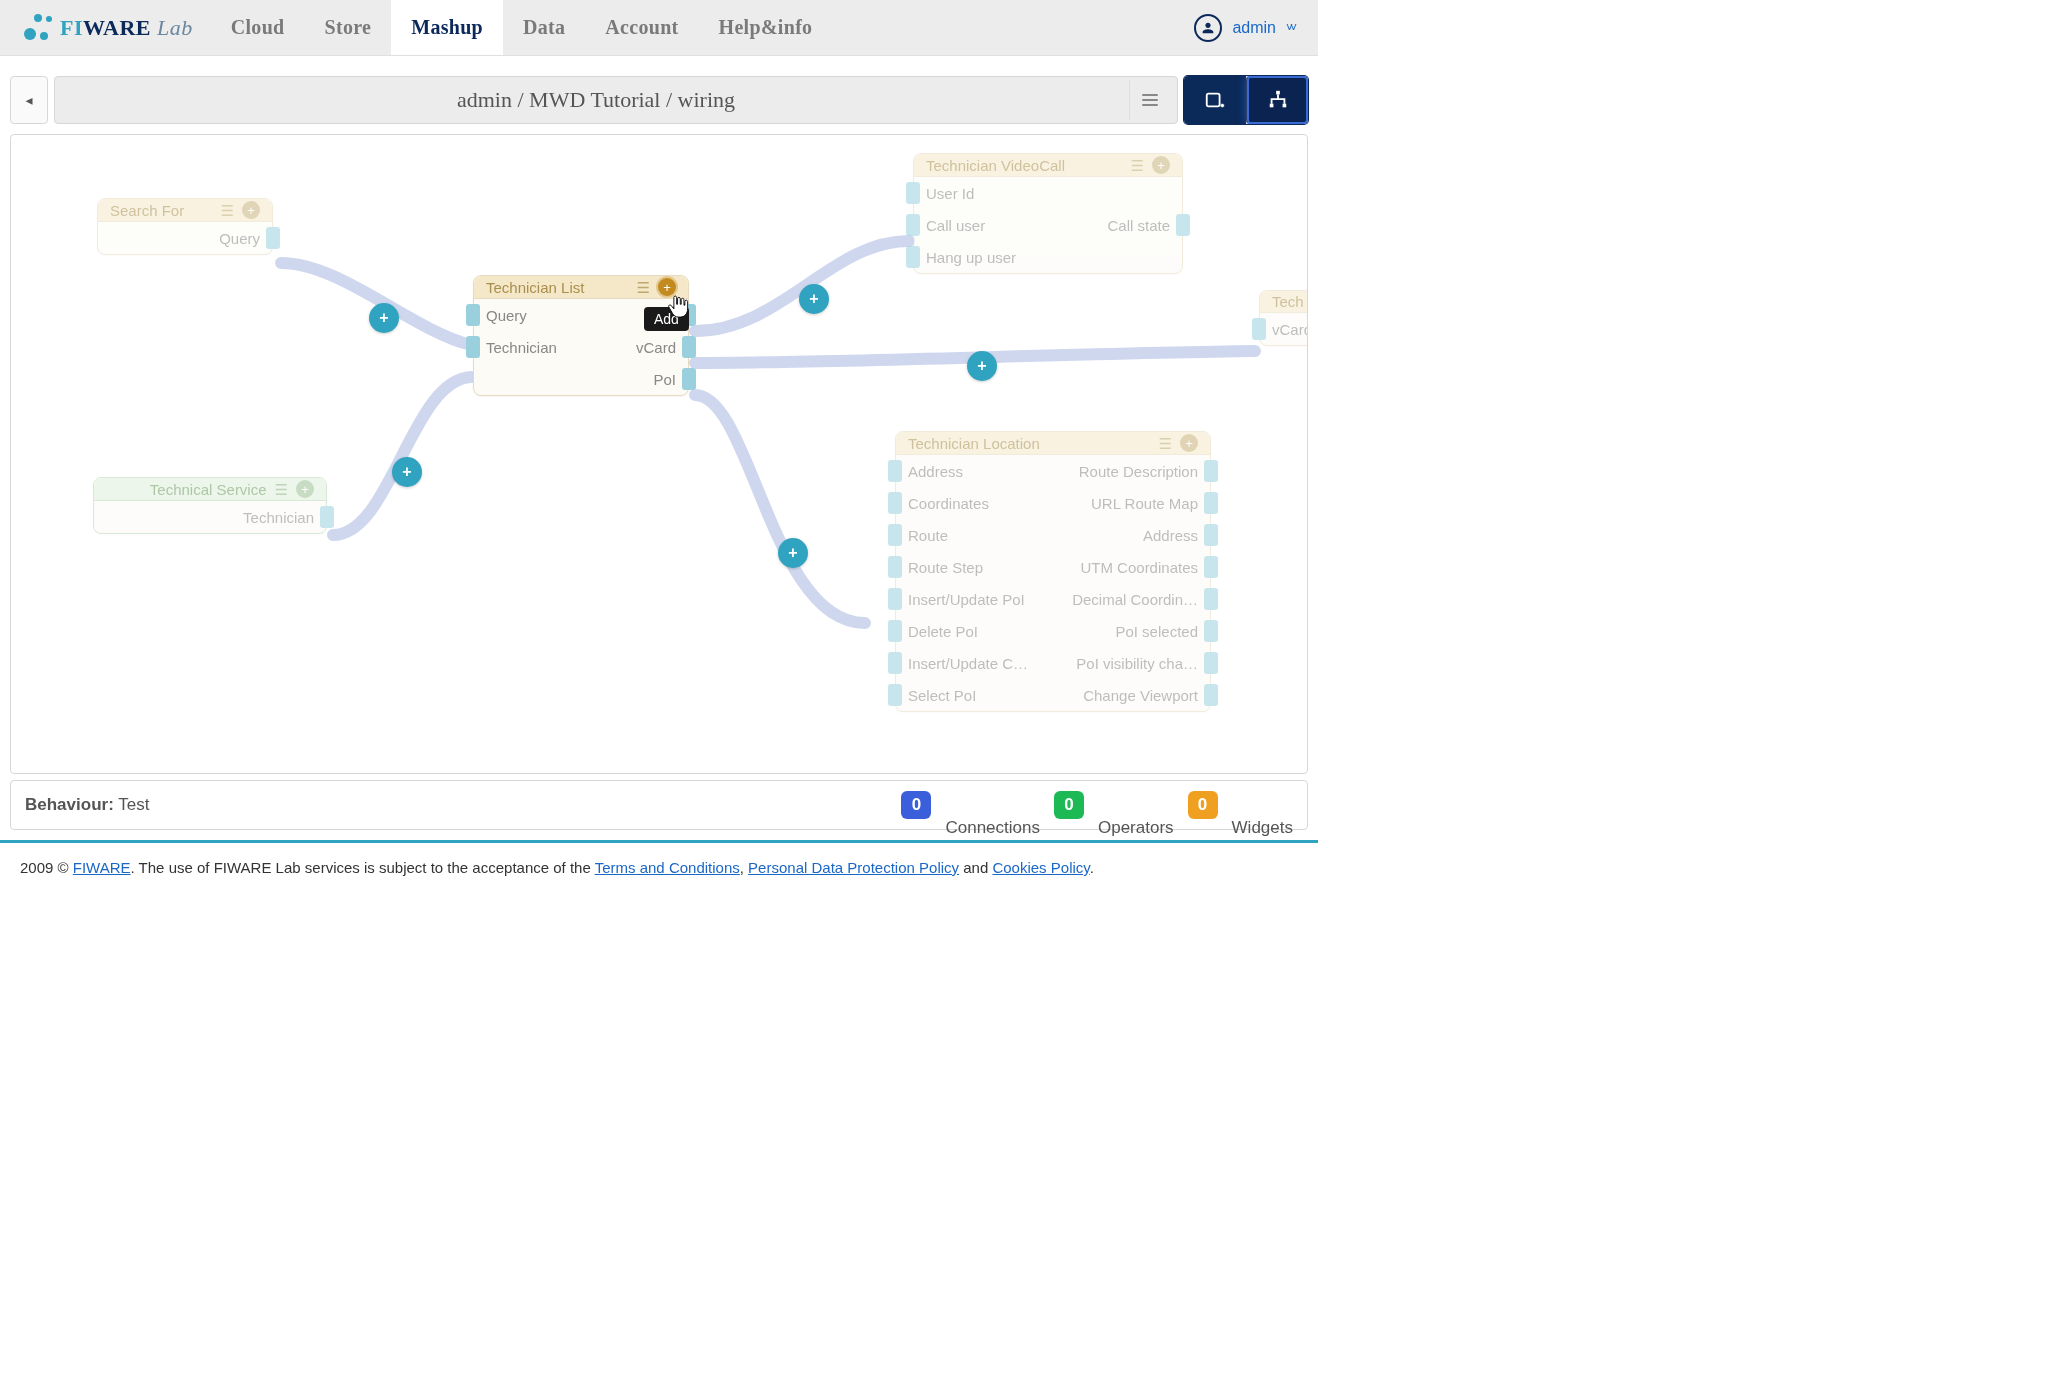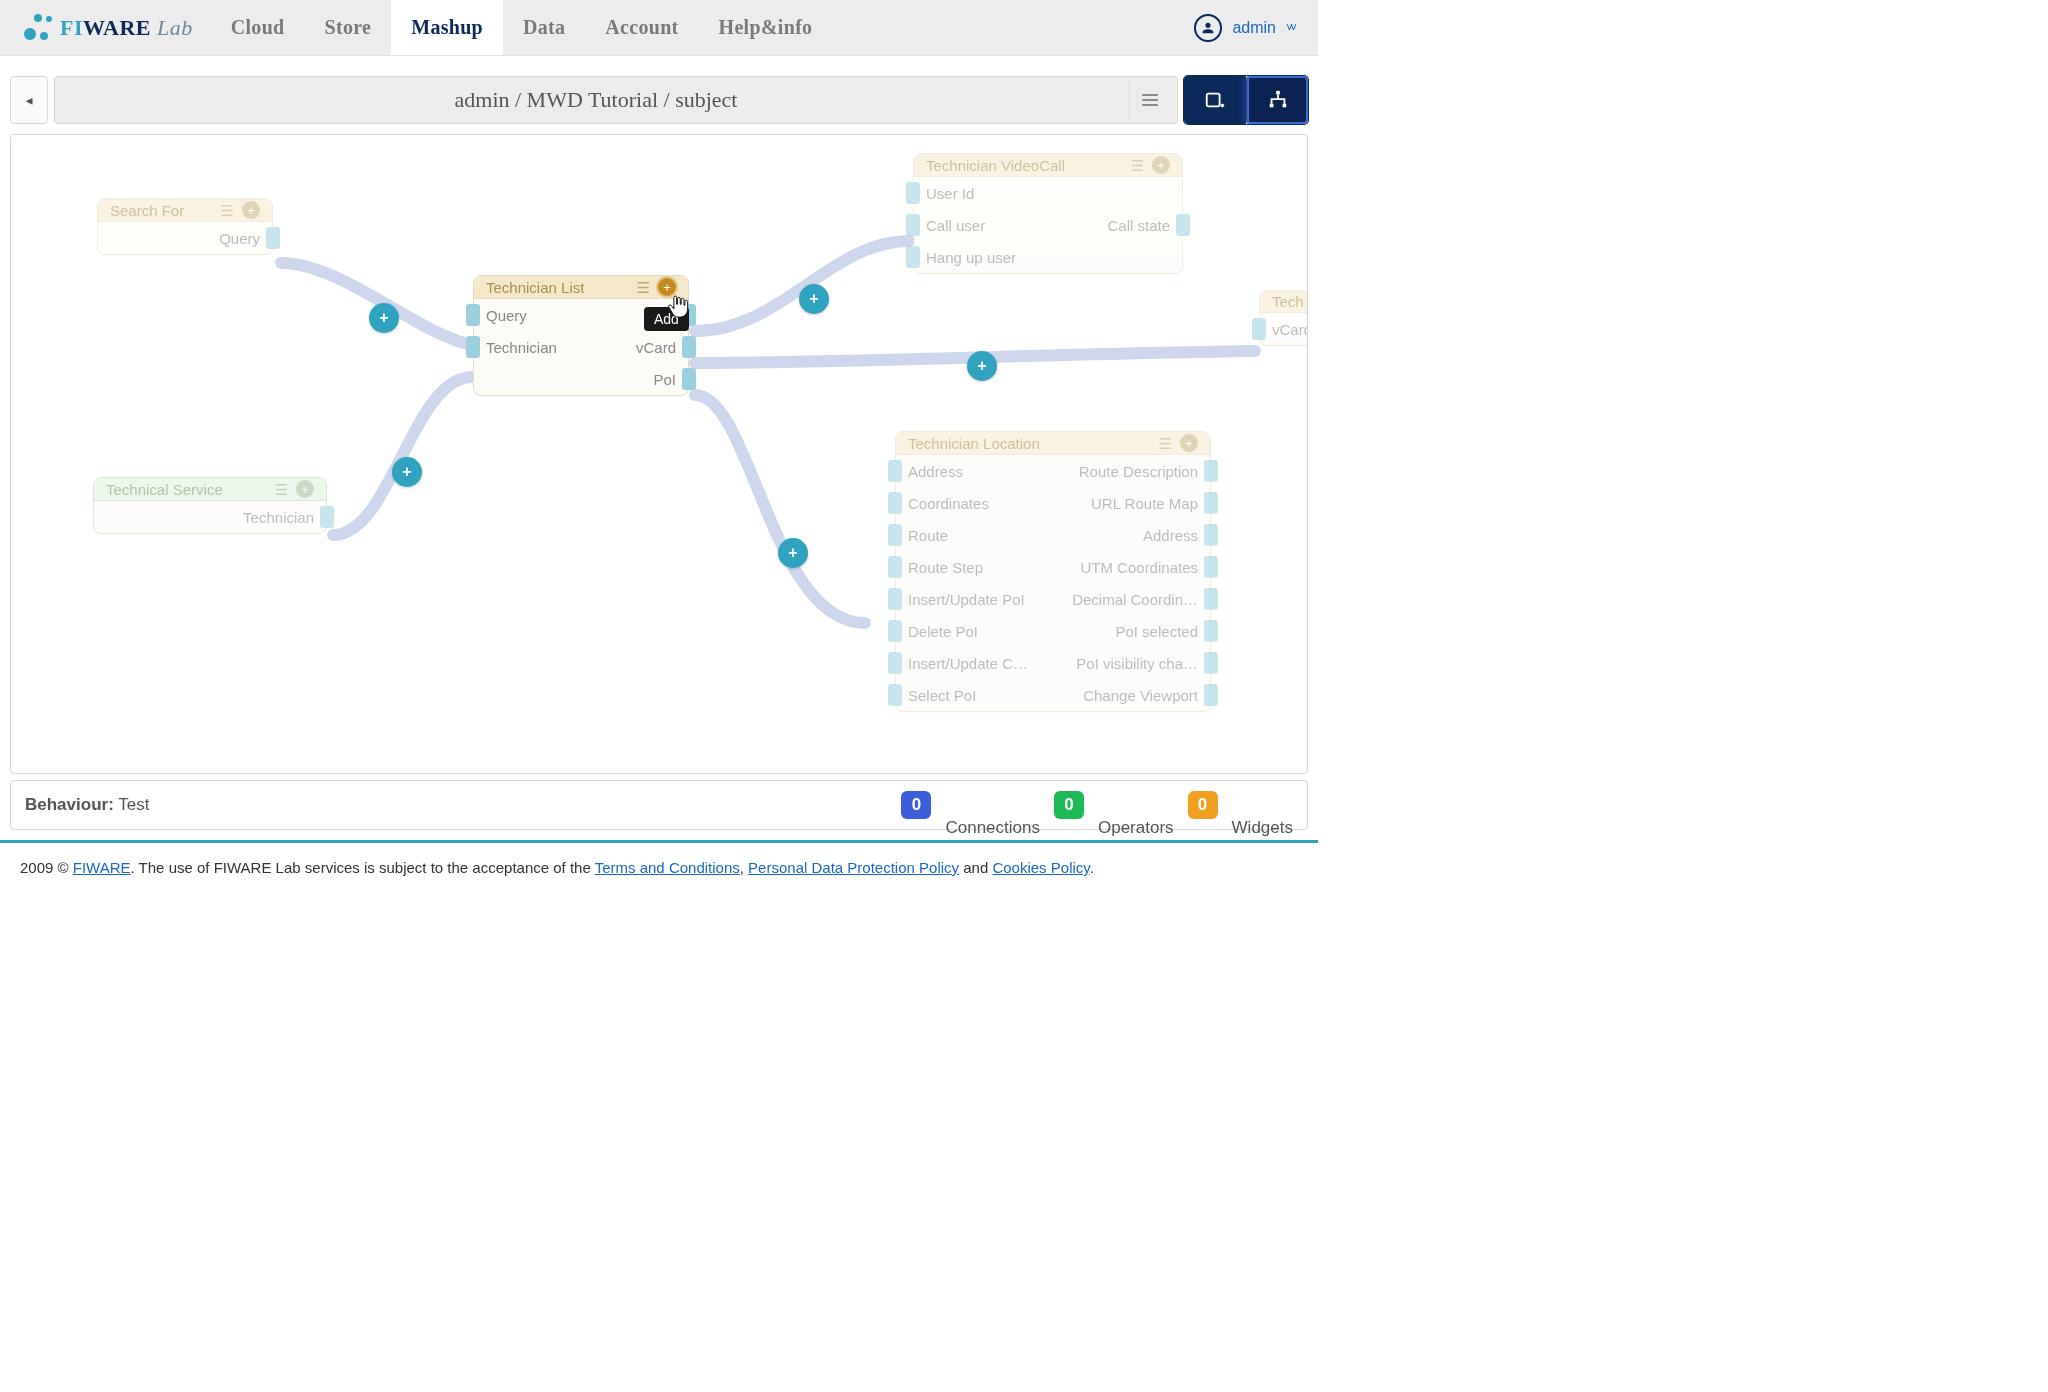--- a/index.html
+++ b/index.html
@@ -62,21 +62,21 @@
   .tb-right-btn + .tb-right-btn { border-left:1px solid rgba(255,255,255,.15); }
 
   
   .canvas-wrap { margin:10px 10px 0 10px; border:1px solid #d7d7d7; border-radius:4px; height:640px; position:relative; overflow:hidden; background:#fff; }
   svg.wires { position:absolute; inset:0; width:100%; height:100%; pointer-events:none; }
 
   .node { position:absolute; border-radius:8px; background:var(--node-body); border:1px solid var(--node-border); box-shadow:0 1px 2px rgba(0,0,0,.04); font-size:15px; }
   .node.faded { opacity:.55; }
   .node .head { background:var(--node-head); border-bottom:1px solid var(--node-border); border-radius:8px 8px 0 0; padding:2px 12px; display:flex; align-items:center; gap:8px; color:#a98f4e; font-weight:500; }
   .node.green { border-color:var(--green-border); }
-  .node.green .head { background:var(--green-head); border-bottom-color:var(--green-border); color:#6a9a5f; }
+  .node.green .head { background:var(--green-head); border-bottom-color:var(--green-border); color:#6a9a5f;text-align:right; }
   .node .head .title { flex:1; white-space:nowrap; overflow:hidden; text-overflow:ellipsis; }
   .node .head .ham { color:#bda970; cursor:pointer; font-size:15px; line-height:1; }
   .node .head .plusc { width:18px; height:18px; border-radius:50%; background:#c7b27a; color:#fff; display:flex; align-items:center; justify-content:center; font-size:13px; cursor:pointer; }
   .node.focus .head .plusc { background:#c28a1f; box-shadow:0 0 0 2px rgba(194,138,31,.35); }
   .node.green .head .ham { color:#8cb385; }
   .node.green .head .plusc { background:#9cc093; }
 
   .node .rows { position:relative; }
   .node .row { display:flex; align-items:center; height:32px; padding:0 12px; color:#888; }
   .node .row .l { flex:1; text-align:left; white-space:nowrap; overflow:hidden; text-overflow:ellipsis; }
@@ -137,21 +137,21 @@
         </svg>
     </span>
     <span>admin</span>
     <span class="chev">˅˅</span>
   </div>
 </div>
 
 <div class="toolbar-row">
   <button class="tb-btn tb-back">◂</button>
   <div class="breadcrumb-bar">
-    <div class="breadcrumb-title">admin / MWD Tutorial / subject</div>
+    <div class="breadcrumb-title">admin / MWD Tutorial / wiring</div>
     <div class="bc-ham">
         <span class="ham-lines">
           <i></i>
           <i></i>
           <i></i>
         </span>
       </div>
   </div>
   <div class="tb-right-group">
     <div class="tb-right-btn">

